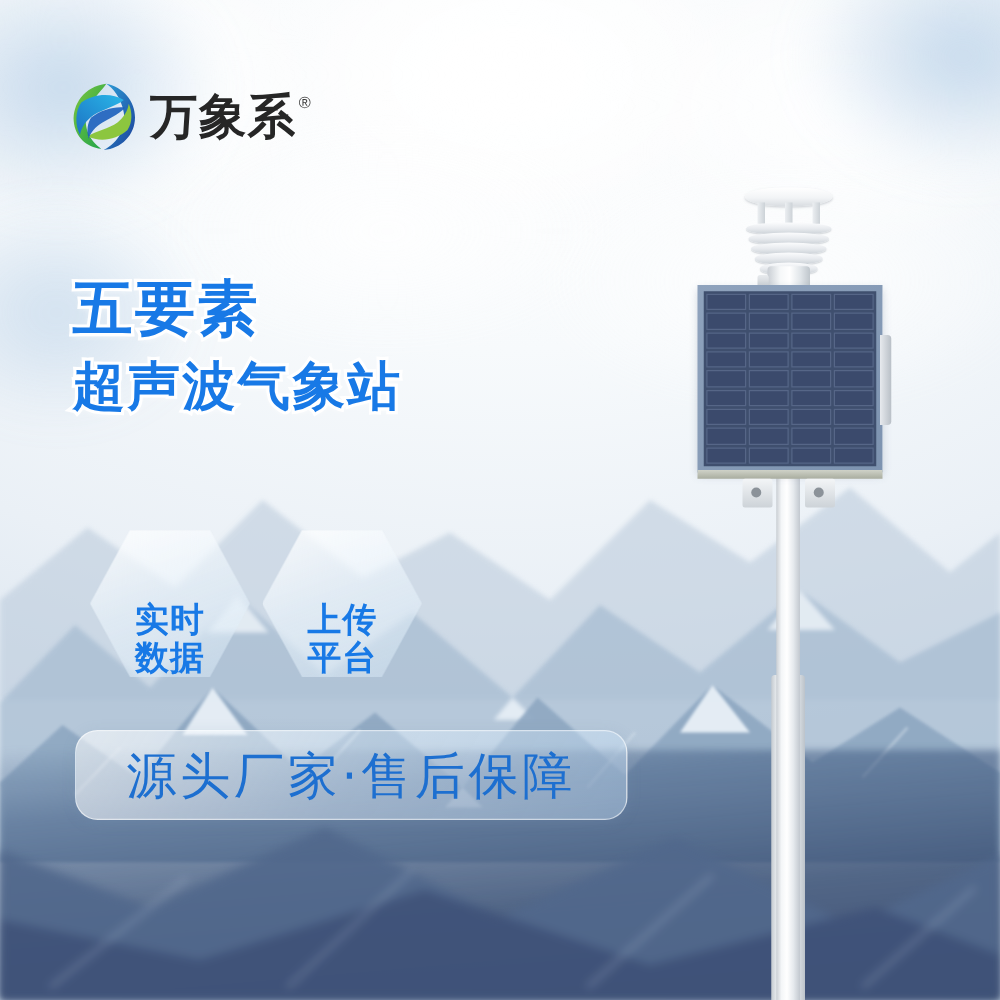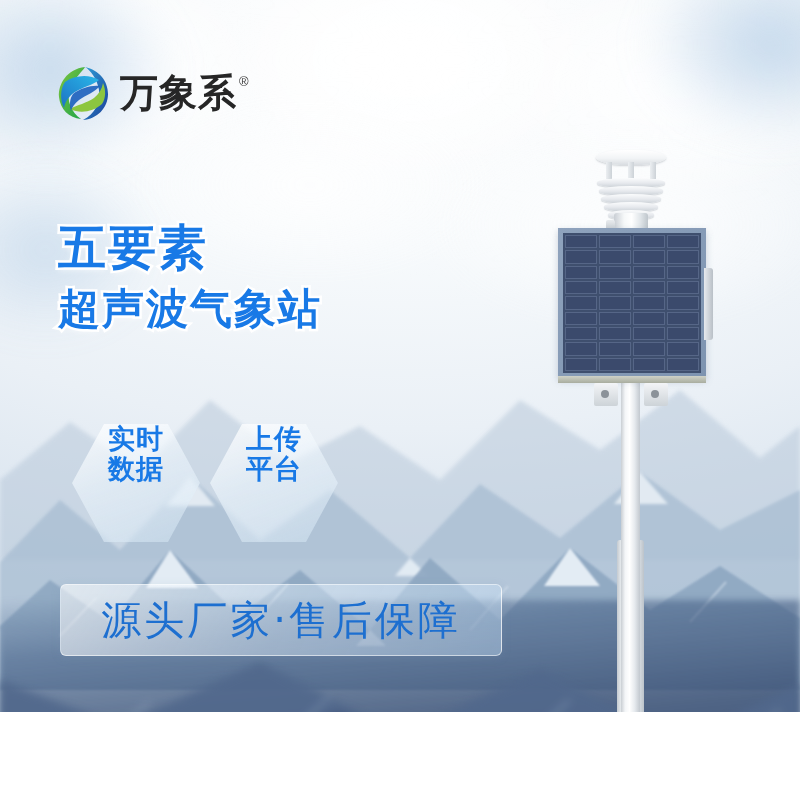--- a/index.html
+++ b/index.html
@@ -1,21 +1,21 @@
 <!DOCTYPE html>
 <html><head>
 <meta charset="utf-8">
 <style>
   html,body{margin:0;padding:0;}
   body{
     width:800px;height:800px;overflow:hidden;
     font-family:"Liberation Sans","DejaVu Sans",sans-serif;
   }
   #stage{
-    position:relative;width:800px;height:712px;overflow:hidden;
+    position:relative;width:800px;height:800px;overflow:hidden;
     background:#86efac;
   }
 
   
   .sky{
     position:absolute;inset:0;
     background:
       radial-gradient(150% 90% at 50% 8%, #ffffff 0%, #f7fafc 30%, #eaf0f6 58%, #dce6f0 78%, #cfdce9 100%);
   }
   .cloud{
@@ -74,36 +74,36 @@
     paint-order:stroke fill;
     text-shadow:0 2px 6px rgba(255,255,255,.85);
   }
   .hl-1{font-size:48px;}
   .hl-2{font-size:42px;margin-top:12px;}
 
   
   .hexrow{position:absolute;left:72px;top:424px;display:flex;gap:10px;}
   .hex{
     position:relative;width:128px;height:118px;
-    display:flex;align-items:flex-start;justify-content:center;
+    display:flex;align-items:flex-end;justify-content:center;
     -webkit-clip-path:polygon(25% 0%,75% 0%,100% 50%,75% 100%,25% 100%,0% 50%);
     clip-path:polygon(25% 0%,75% 0%,100% 50%,75% 100%,25% 100%,0% 50%);
     background:linear-gradient(160deg,rgba(255,255,255,.80) 0%,rgba(236,245,252,.62) 45%,rgba(214,232,246,.50) 100%);
     backdrop-filter:blur(2px);
   }
   .hex-label{
     font-family:"DejaVu Sans","Liberation Sans",sans-serif;
     font-weight:700;font-size:27px;color:#1879e6;
     line-height:1.12;text-align:center;letter-spacing:1px;
   }
 
   
   .pill{
     position:absolute;left:60px;top:584px;width:440px;height:70px;
-    border-radius:6px;
+    border-radius:18px;
     background:linear-gradient(120deg,rgba(255,255,255,.58) 0%,rgba(226,240,252,.46) 50%,rgba(197,223,246,.42) 100%);
     border:1px solid rgba(255,255,255,.55);
     display:flex;align-items:center;justify-content:center;
     box-shadow:0 2px 10px rgba(120,150,185,.18);
   }
   .pill-text{
     font-family:"DejaVu Sans","Liberation Sans",sans-serif;
     font-size:40px;font-weight:500;color:#1d6fd0;letter-spacing:3px;
   }
 

